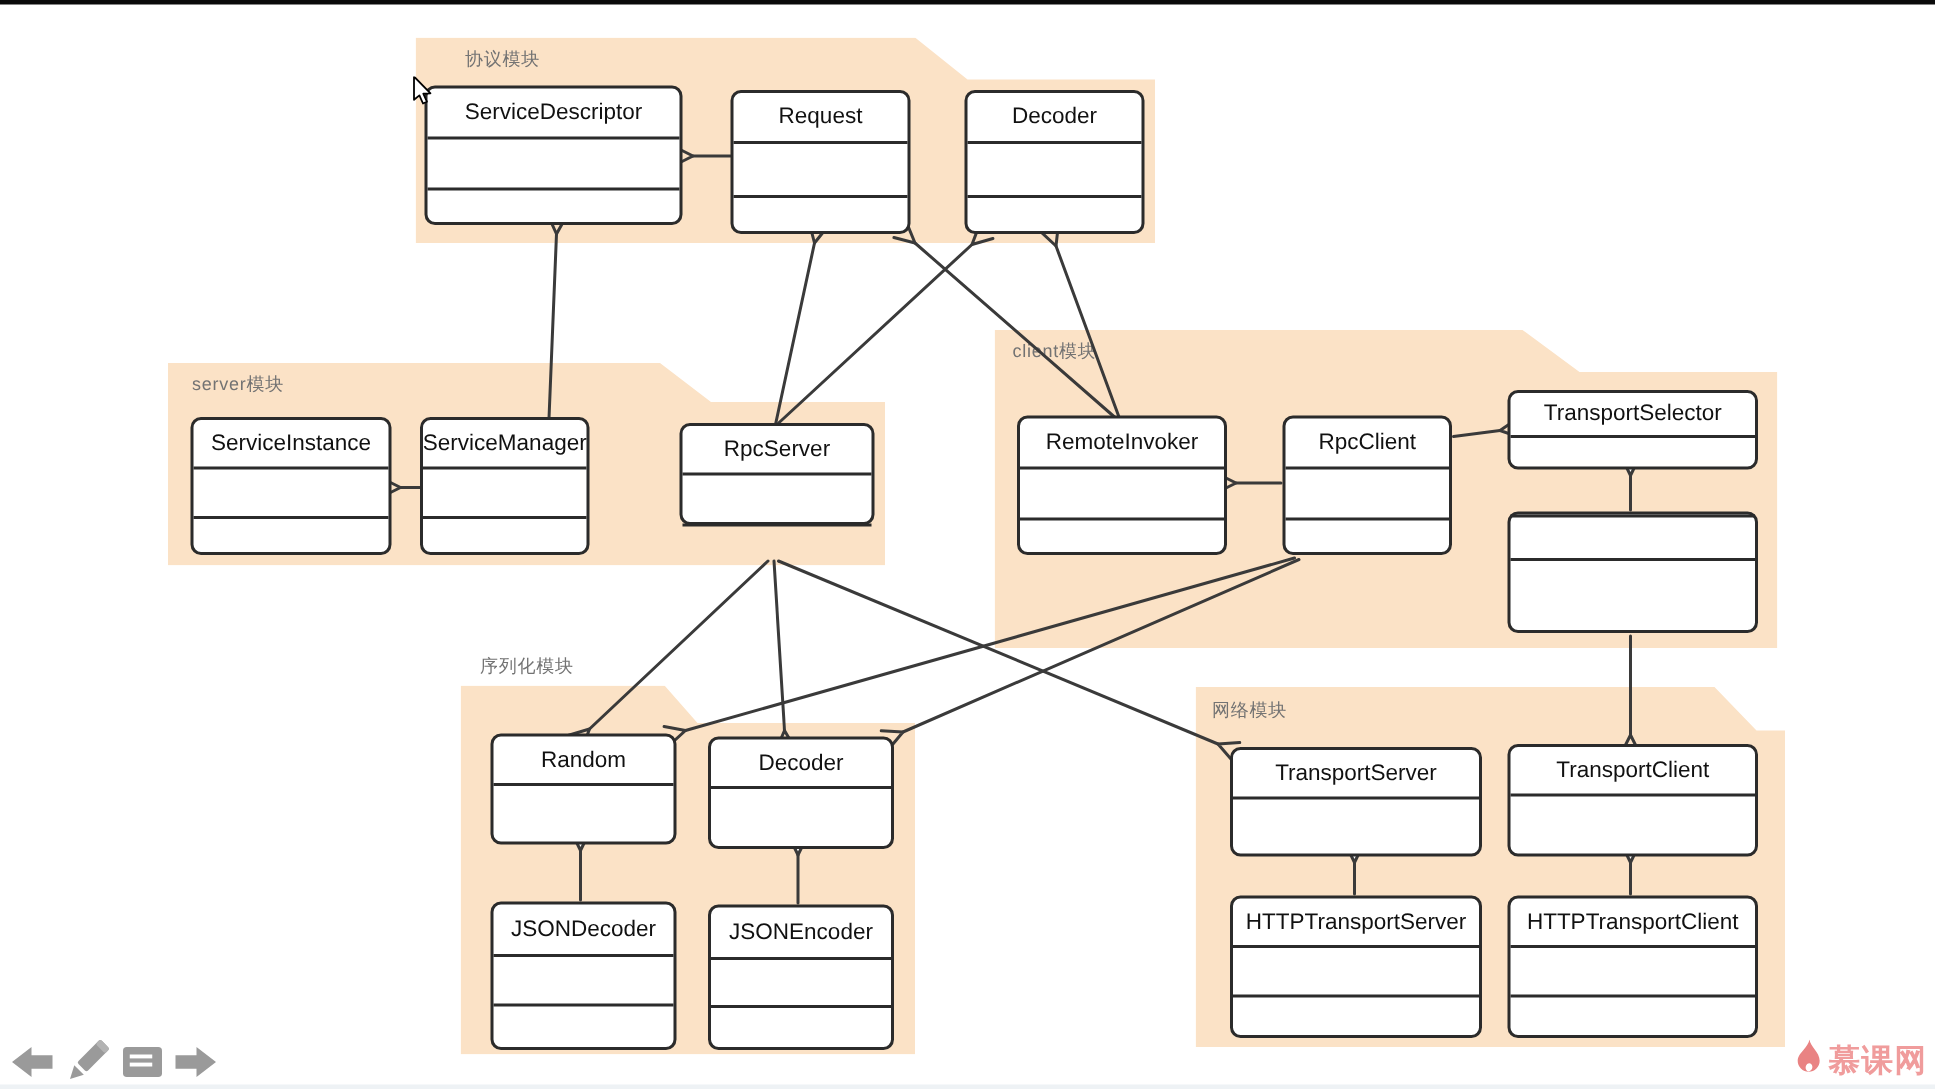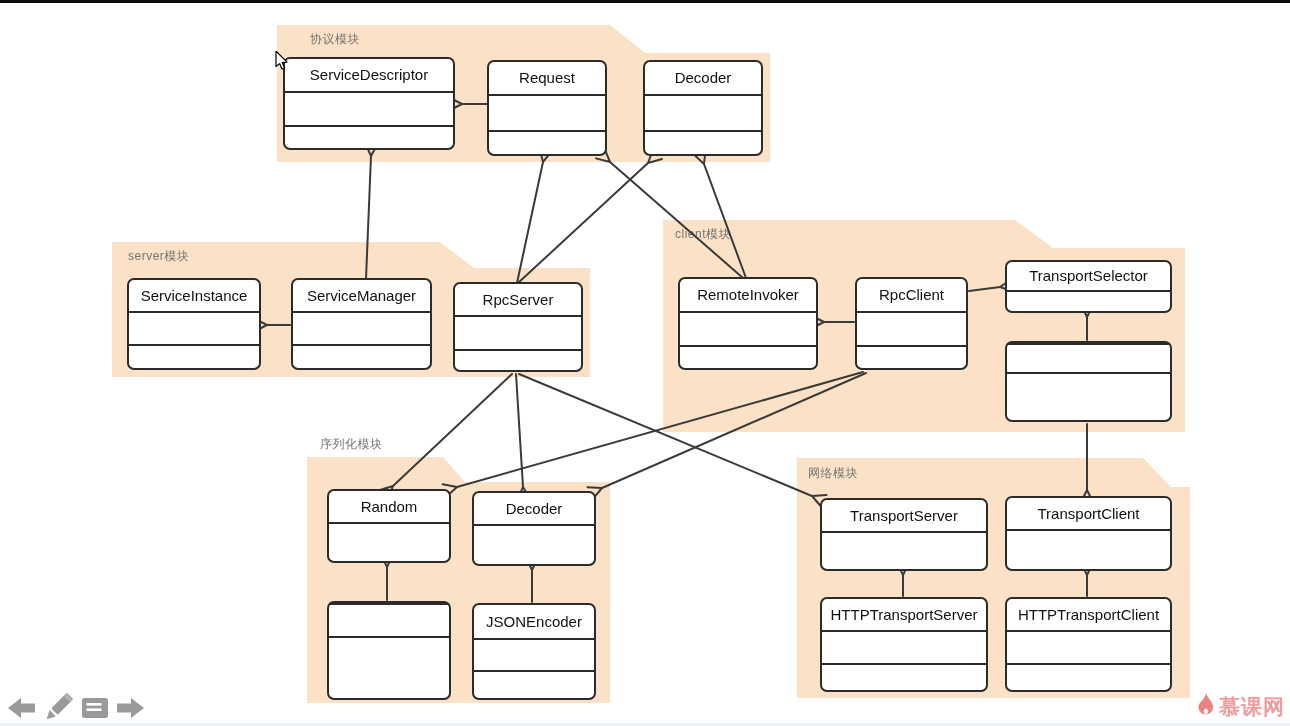--- a/index.html
+++ b/index.html
@@ -94,26 +94,26 @@
   <div class="cls" style="left:643px;top:60px;width:120px;height:96px">
     <div class="t" style="flex:0 0 32px">Decoder</div>
     <div class="cp" style="flex:0 0 34px"></div>
     <div class="cp" style="flex:1"></div>
   </div>
   <div class="cls" style="left:127px;top:278px;width:134px;height:92px">
     <div class="t" style="flex:0 0 31px">ServiceInstance</div>
     <div class="cp" style="flex:0 0 31px"></div>
     <div class="cp" style="flex:1"></div>
   </div>
-  <div class="cls" style="left:291px;top:278px;width:141px;height:92px">
+  <div class="cls" style="left:280px;top:278px;width:113px;height:92px">
     <div class="t" style="flex:0 0 31px">ServiceManager</div>
     <div class="cp" style="flex:0 0 31px"></div>
     <div class="cp" style="flex:1"></div>
   </div>
-  <div class="cls" style="left:453px;top:282px;width:130px;height:90px">
+  <div class="cls" style="left:453px;top:282px;width:130px;height:68px">
     <div class="t" style="flex:0 0 31px">RpcServer</div>
     <div class="cp" style="flex:0 0 32px"></div>
     <div class="cp" style="flex:1"></div>
   </div>
   <div class="cls" style="left:678px;top:277px;width:140px;height:93px">
     <div class="t" style="flex:0 0 32px">RemoteInvoker</div>
     <div class="cp" style="flex:0 0 32px"></div>
     <div class="cp" style="flex:1"></div>
   </div>
   <div class="cls" style="left:855px;top:277px;width:113px;height:93px">
@@ -131,20 +131,21 @@
   </div>
   <div class="cls" style="left:327px;top:489px;width:124px;height:74px">
     <div class="t" style="flex:0 0 31px">Random</div>
     <div class="cp" style="flex:1"></div>
   </div>
   <div class="cls" style="left:472px;top:491px;width:124px;height:75px">
     <div class="t" style="flex:0 0 31px">Decoder</div>
     <div class="cp" style="flex:1"></div>
   </div>
   <div class="cls" style="left:327px;top:601px;width:124px;height:99px">
+    <div class="t" style="flex:0 0 33px">JSONDecoder</div>
     <div class="cp" style="flex:0 0 31px"></div>
     <div class="cp" style="flex:1"></div>
   </div>
   <div class="cls" style="left:472px;top:603px;width:124px;height:97px">
     <div class="t" style="flex:0 0 33px">JSONEncoder</div>
     <div class="cp" style="flex:0 0 30px"></div>
     <div class="cp" style="flex:1"></div>
   </div>
   <div class="cls" style="left:820px;top:498px;width:168px;height:73px">
     <div class="t" style="flex:0 0 31px">TransportServer</div>

